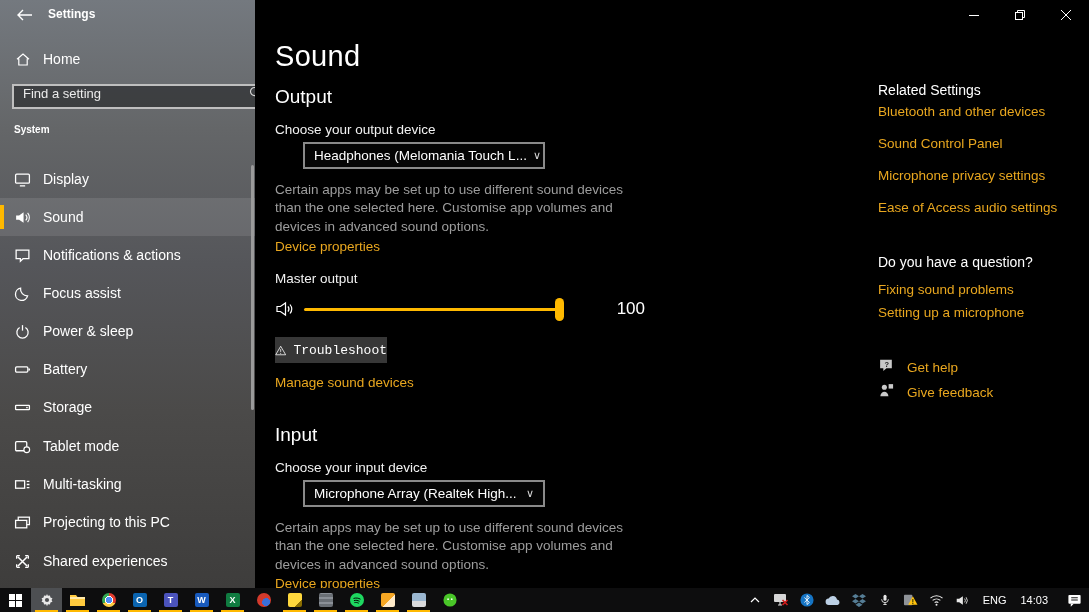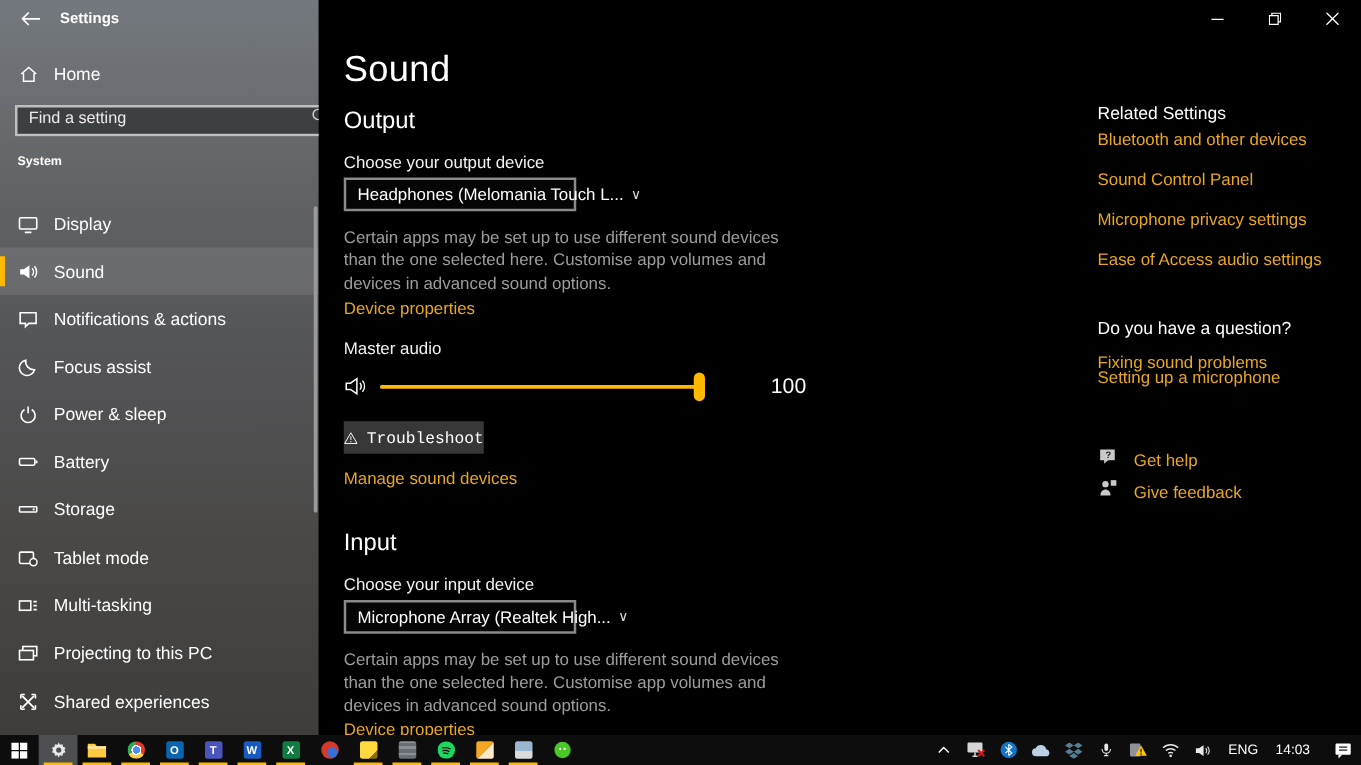--- a/index.html
+++ b/index.html
@@ -27,23 +27,23 @@
   .nav-ic{width:17px;height:17px;flex:0 0 17px;display:flex;align-items:center;justify-content:center;}
   .sb-scroll{left:251px;top:165px;width:3px;height:245px;background:#9a9a9a;border-radius:2px;}
 
   
   #main{left:255px;top:0;width:834px;height:588px;background:#000;}
   .caption-btns{right:0;top:0;display:flex;}
   .cap{width:46px;height:30px;display:flex;align-items:center;justify-content:center;color:#fff;cursor:pointer;}
   .page-title{left:20px;top:40px;font-size:29px;font-weight:300;letter-spacing:.3px;}
   .section-h{font-size:19px;font-weight:400;}
   .field-label{font-size:13.5px;color:#f2f2f2;}
-  .dropdown{width:186px;height:27px;background:#050505;border:2px solid #8a8a8a;
+  .dropdown{width:242px;height:27px;background:#050505;border:2px solid #8a8a8a;
     display:flex;align-items:center;justify-content:space-between;padding:0 9px;
-    font-size:13.5px;color:#fff;cursor:pointer;white-space:nowrap;}
+    font-size:13.5px;color:#fff;cursor:pointer;white-space:nowrap;margin-left:28px;}
   .dd-chev{color:#d9d9d9;font-size:11px;margin-left:6px;}
   .body-text{width:362px;font-size:13.5px;line-height:1.36;color:var(--muted);}
   .link{color:var(--link);font-size:13.5px;cursor:pointer;}
   .tshoot{width:112px;height:26px;background:#373737;color:#fff;border:none;font-size:13px;
     font-family:Liberation Mono, monospace;display:flex;align-items:center;justify-content:center;gap:7px;cursor:pointer;}
   .slider-row{display:flex;align-items:center;}
   .slider-track{position:relative;width:258px;height:3px;background:var(--accent);border-radius:2px;}
   .slider-thumb{position:absolute;right:-2px;top:-10px;width:9px;height:23px;border-radius:5px;background:var(--accent);cursor:pointer;}
   .vol-value{font-size:17px;color:#fff;}
 
@@ -235,21 +235,21 @@
 
     <h2 class="abs section-h" style="left:20px;top:86px">Output</h2>
     <div class="abs field-label" style="left:20px;top:122px">Choose your output device</div>
     <div class="abs dropdown" style="left:20px;top:142px">
       <span>Headphones (Melomania Touch L...</span>
       <span class="dd-chev">∨</span>
     </div>
     <p class="abs body-text" style="left:20px;top:181px">Certain apps may be set up to use different sound devices than the one selected here. Customise app volumes and devices in advanced sound options.</p>
     <a class="abs link" style="left:20px;top:239px">Device properties</a>
 
-    <div class="abs field-label" style="left:20px;top:271px">Master audio</div>
+    <div class="abs field-label" style="left:20px;top:271px">Master output</div>
     <div class="abs slider-row" style="left:20px;top:297px;width:370px;height:24px">
       <span style="margin-right:9px;display:flex">
         <svg width="20" height="20" viewBox="0 0 20 20">
             <path d="M2 7.5v5h3.4L10.5 16V4L5.4 7.5H2z" fill="none" stroke="#fff" stroke-width="1.2"></path>
             <path d="M13 7.3a4.6 4.6 0 010 5.4M15 5.5a7.3 7.3 0 010 9" stroke="#fff" stroke-width="1.2" fill="none"></path>
           </svg>
       </span>
       <div class="slider-track">
         <div class="slider-thumb"></div>
       </div>
@@ -276,21 +276,21 @@
     <a class="abs link" style="left:20px;top:576px">Device properties</a>
 
     <div class="abs rel-h" style="left:623px;top:82px">Related Settings</div>
     <a class="abs rel-link" style="left:623px;top:104px">Bluetooth and other devices</a>
     <a class="abs rel-link" style="left:623px;top:136px">Sound Control Panel</a>
     <a class="abs rel-link" style="left:623px;top:168px">Microphone privacy settings</a>
     <a class="abs rel-link" style="left:623px;top:200px">Ease of Access audio settings</a>
 
     <div class="abs rel-h" style="left:623px;top:254px">Do you have a question?</div>
     <a class="abs rel-link" style="left:623px;top:282px">Fixing sound problems</a>
-    <a class="abs rel-link" style="left:623px;top:294px">Setting up a microphone</a>
+    <a class="abs rel-link" style="left:623px;top:305px">Setting up a microphone</a>
 
     <div class="abs help-row" style="left:623px;top:357px">
       <span>
         <svg width="17" height="17" viewBox="0 0 16 16">
             <path d="M2 2.5h11v8H8l-3 2.6v-2.6H2z" fill="#c9c9c9"></path>
             <text x="6" y="9" font-size="7" font-weight="bold" fill="#1a1a1a">?</text>
           </svg>
       </span>
       <a class="rel-link">Get help</a>
     </div>

